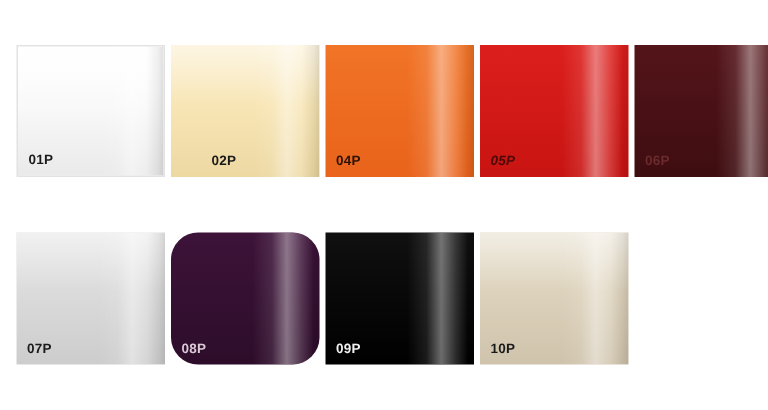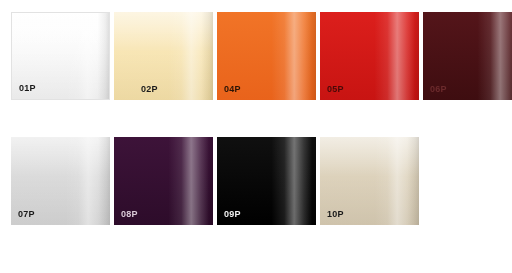--- a/index.html
+++ b/index.html
@@ -10,21 +10,21 @@
     width: 512px;
     height: 273px;
     background: #ffffff;
     font-family: "Liberation Sans", sans-serif;
     overflow: hidden;
   }
 
   .palette-grid {
     position: absolute;
     left: 11px;
-    top: 12px;
+    top: 30px;
     width: 495px;
     display: grid;
     grid-template-columns: repeat(5, 99px);
     grid-template-rows: 88px 88px;
     column-gap: 4px;
     row-gap: 37px;
   }
 
   .swatch {
     position: relative;
@@ -86,32 +86,32 @@
       <div class="shade"></div>
       <div class="gloss"></div>
       <span class="label" style="color: rgb(26, 26, 26); padding-left: 20px;">02P</span>
     </div>
     <div class="swatch" style="background: linear-gradient(rgb(241, 116, 39) 0%, rgb(233, 99, 27) 100%); padding-left: 30px;">
       <div class="gloss"></div>
       <span class="label" style="color: rgb(43, 20, 5);">04P</span>
     </div>
     <div class="swatch" style="background: linear-gradient(rgb(220, 31, 28) 0%, rgb(200, 20, 18) 100%);">
       <div class="gloss"></div>
-      <span class="label" style="color: rgb(74, 10, 8);">05P</span>
+      <span class="label" style="color: rgb(74, 10, 8); font-style: italic;">05P</span>
     </div>
     <div class="swatch" style="background: linear-gradient(rgb(84, 21, 26) 0%, rgb(62, 13, 16) 100%);">
       <div class="gloss"></div>
       <span class="label" style="color: rgb(107, 42, 44);">06P</span>
     </div>
     <div class="swatch pale" style="background: linear-gradient(rgb(224, 224, 224) 0%, rgb(212, 212, 212) 100%);">
       <div class="shade"></div>
       <div class="gloss"></div>
       <span class="label" style="color: rgb(26, 26, 26); margin-top: 32px;">07P</span>
     </div>
-    <div class="swatch" style="background: linear-gradient(rgb(61, 19, 57) 0%, rgb(45, 12, 42) 100%);">
+    <div class="swatch" style="background: linear-gradient(rgb(61, 19, 57) 0%, rgb(45, 12, 42) 100%); border-radius: 18px;">
       <div class="gloss"></div>
       <span class="label" style="color: rgb(217, 201, 214);">08P</span>
     </div>
     <div class="swatch" style="background: linear-gradient(rgb(16, 16, 16) 0%, rgb(0, 0, 0) 100%);">
       <div class="gloss"></div>
       <span class="label" style="color: rgb(240, 240, 240);">09P</span>
     </div>
     <div class="swatch pale" style="background: linear-gradient(rgb(226, 216, 195) 0%, rgb(214, 202, 178) 100%);">
       <div class="shade"></div>
       <div class="gloss"></div>

